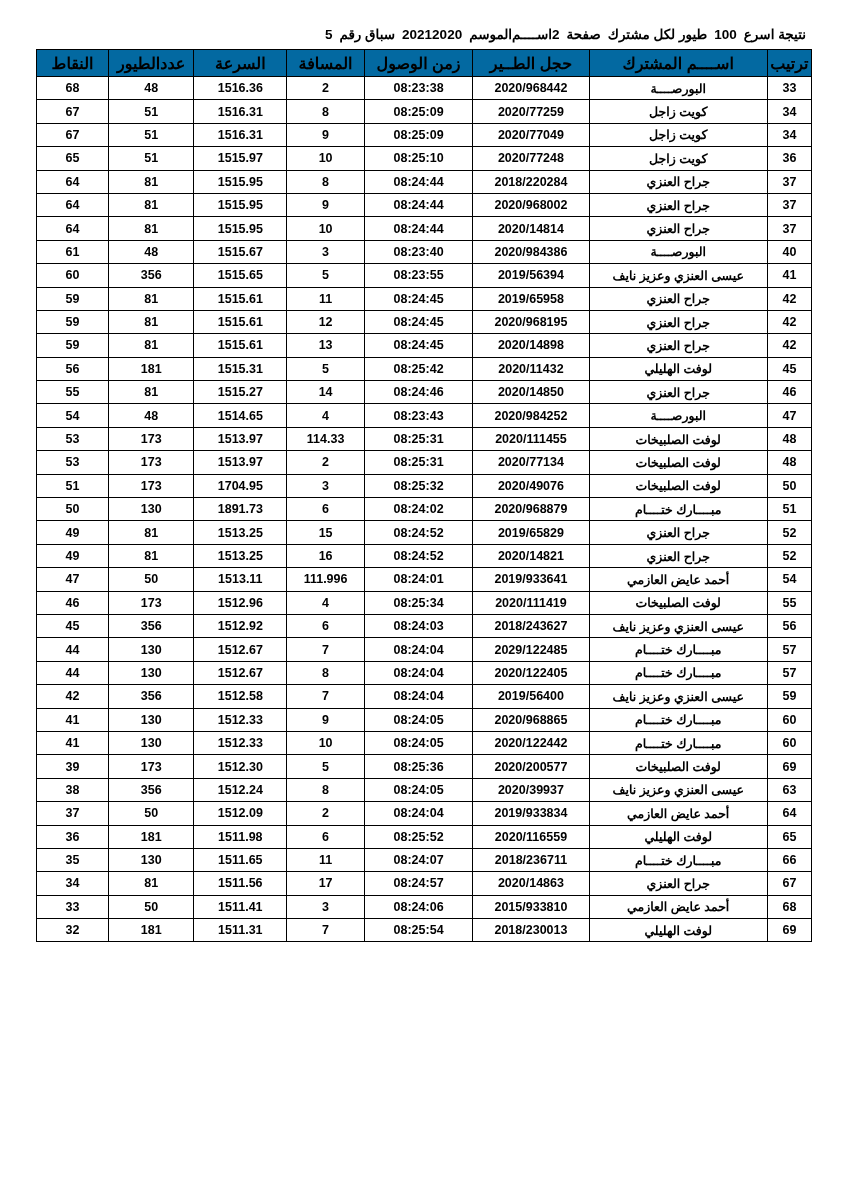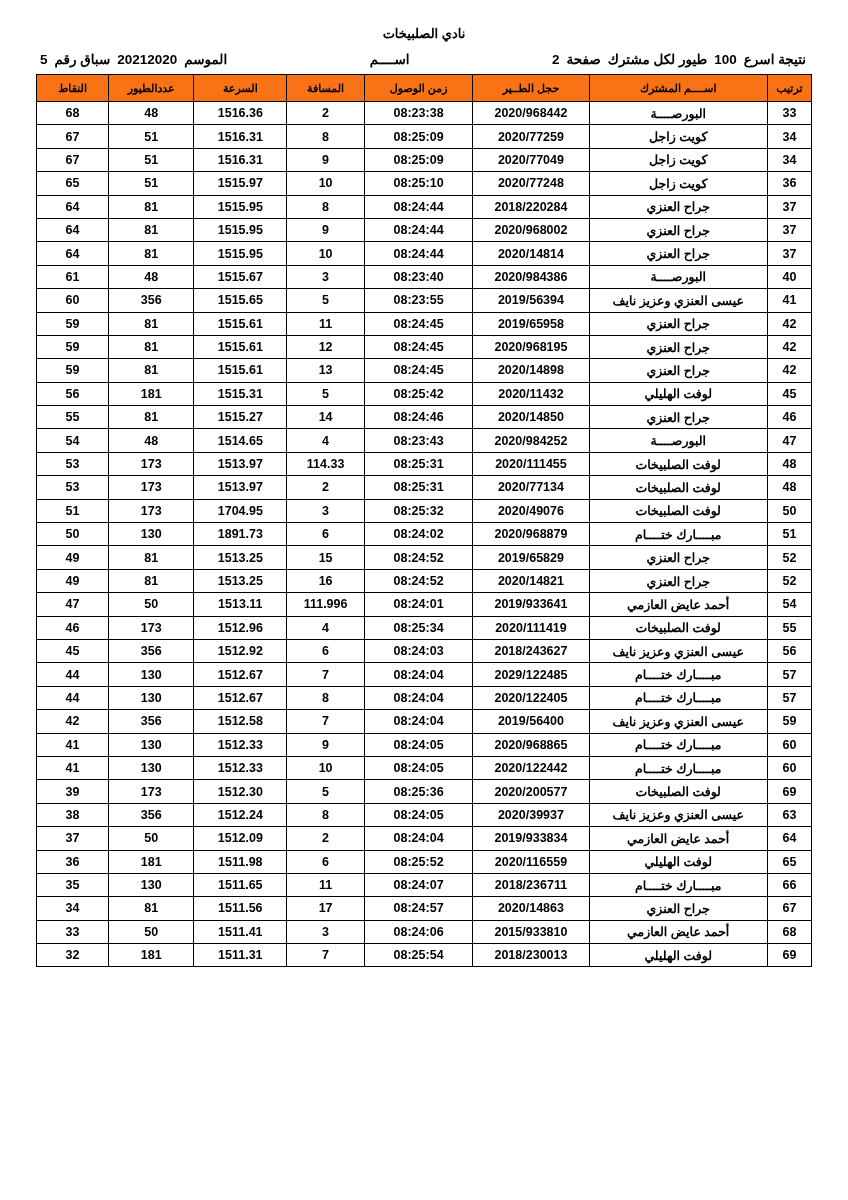--- a/index.html
+++ b/index.html
@@ -23,21 +23,21 @@
   .club-title {
     text-align: center;
     font-size: 13px;
     font-weight: bold;
     margin: 0 0 10px 0;
     letter-spacing: 0;
   }
   .meta-row {
     display: flex;
     flex-direction: row-reverse;
-    justify-content: space-between;
+    justify-content: flex-end;
     align-items: center;
     font-size: 13.5px;
     font-weight: bold;
     padding: 0 6px 0 4px;
     margin-bottom: 7px;
   }
   .meta-right, .meta-center, .meta-left {
     white-space: nowrap;
   }
   .meta-right span, .meta-center span, .meta-left span {
@@ -54,23 +54,23 @@
   table.results th, table.results td {
     border: 1px solid #000;
     text-align: center;
     font-size: 12.5px;
     height: 22.4px;
     padding: 0 2px;
     overflow: hidden;
     white-space: nowrap;
   }
   table.results thead th {
-    background: #f97316;
+    background: #0369a1;
     font-weight: bold;
-    font-size: 11px;
+    font-size: 16px;
     height: 26px;
   }
   table.results tbody td {
     font-weight: bold;
   }
   td.name {
     text-align: center;
     font-size: 12px;
   }
   
@@ -81,21 +81,20 @@
   col.c-dist   { width: 10.0%; }
   col.c-speed  { width: 12.0%; }
   col.c-birds  { width: 11.0%; }
   col.c-points { width: 9.3%; }
 </style>
 </head>
 <body>
 
 <div class="page">
 
-  <div class="club-title">نادي الصلبيخات</div>
 
   <div class="meta-row">
     <div class="meta-right">
       <span>الموسم</span><span class="meta-gap"></span><span>20212020</span><span class="meta-gap"></span><span>سباق رقم</span><span class="meta-gap"></span><span>5</span>
     </div>
     <div class="meta-center">
       <span>اســــم</span>
     </div>
     <div class="meta-left">
       <span>نتيجة اسرع</span><span class="meta-gap"></span><span>100</span><span class="meta-gap"></span><span>طيور لكل مشترك</span><span class="meta-gap"></span><span>صفحة</span><span class="meta-gap"></span><span>2</span>

